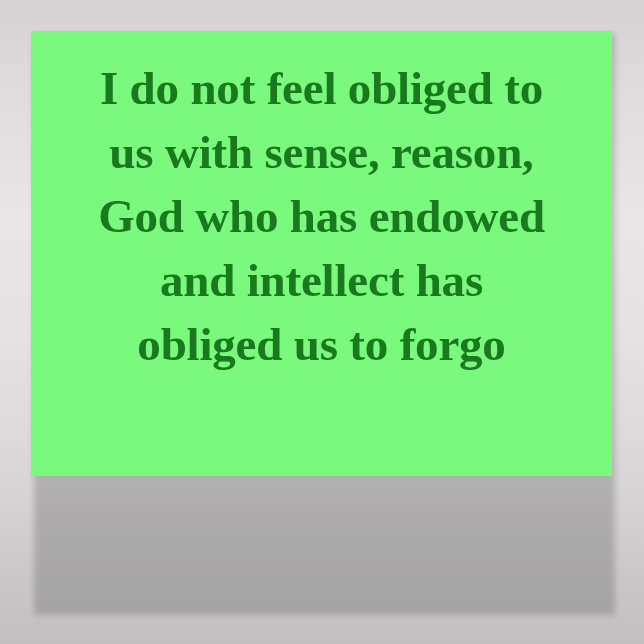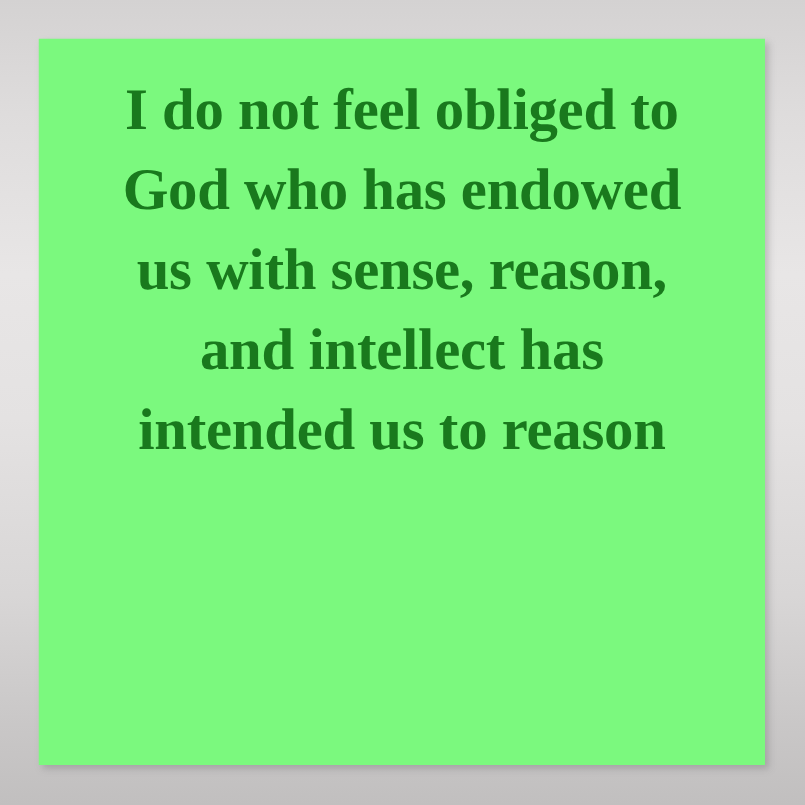--- a/index.html
+++ b/index.html
@@ -35,21 +35,21 @@
     height: 581px;
     background: rgba(90, 88, 92, 0.30);
     filter: blur(3px);
   }
 
   #poster {
     position: absolute;
     left: 31px;
     top: 31px;
     width: 581px;
-    height: 581px;
+    height: 445px;
     background-color: #7bf97e;
     box-sizing: border-box;
     display: flex;
     flex-direction: column;
     align-items: center;
     justify-content: flex-start;
     overflow: hidden;
   }
 
   #quote-block {
@@ -79,23 +79,23 @@
 
 <div id="canvas">
 
   <div id="poster-shadow"></div>
 
   <div id="poster">
 
     <div id="quote-block">
 
       <span class="quote-line">I do not feel obliged to</span>
+      <span class="quote-line">us with sense, reason,</span>
       <span class="quote-line">God who has endowed</span>
-      <span class="quote-line">us with sense, reason,</span>
       <span class="quote-line">and intellect has</span>
-      <span class="quote-line">intended us to reason</span>
+      <span class="quote-line">obliged us to forgo</span>
 
 
     </div>
 
   </div>
 
 </div>
 
 </body></html>

